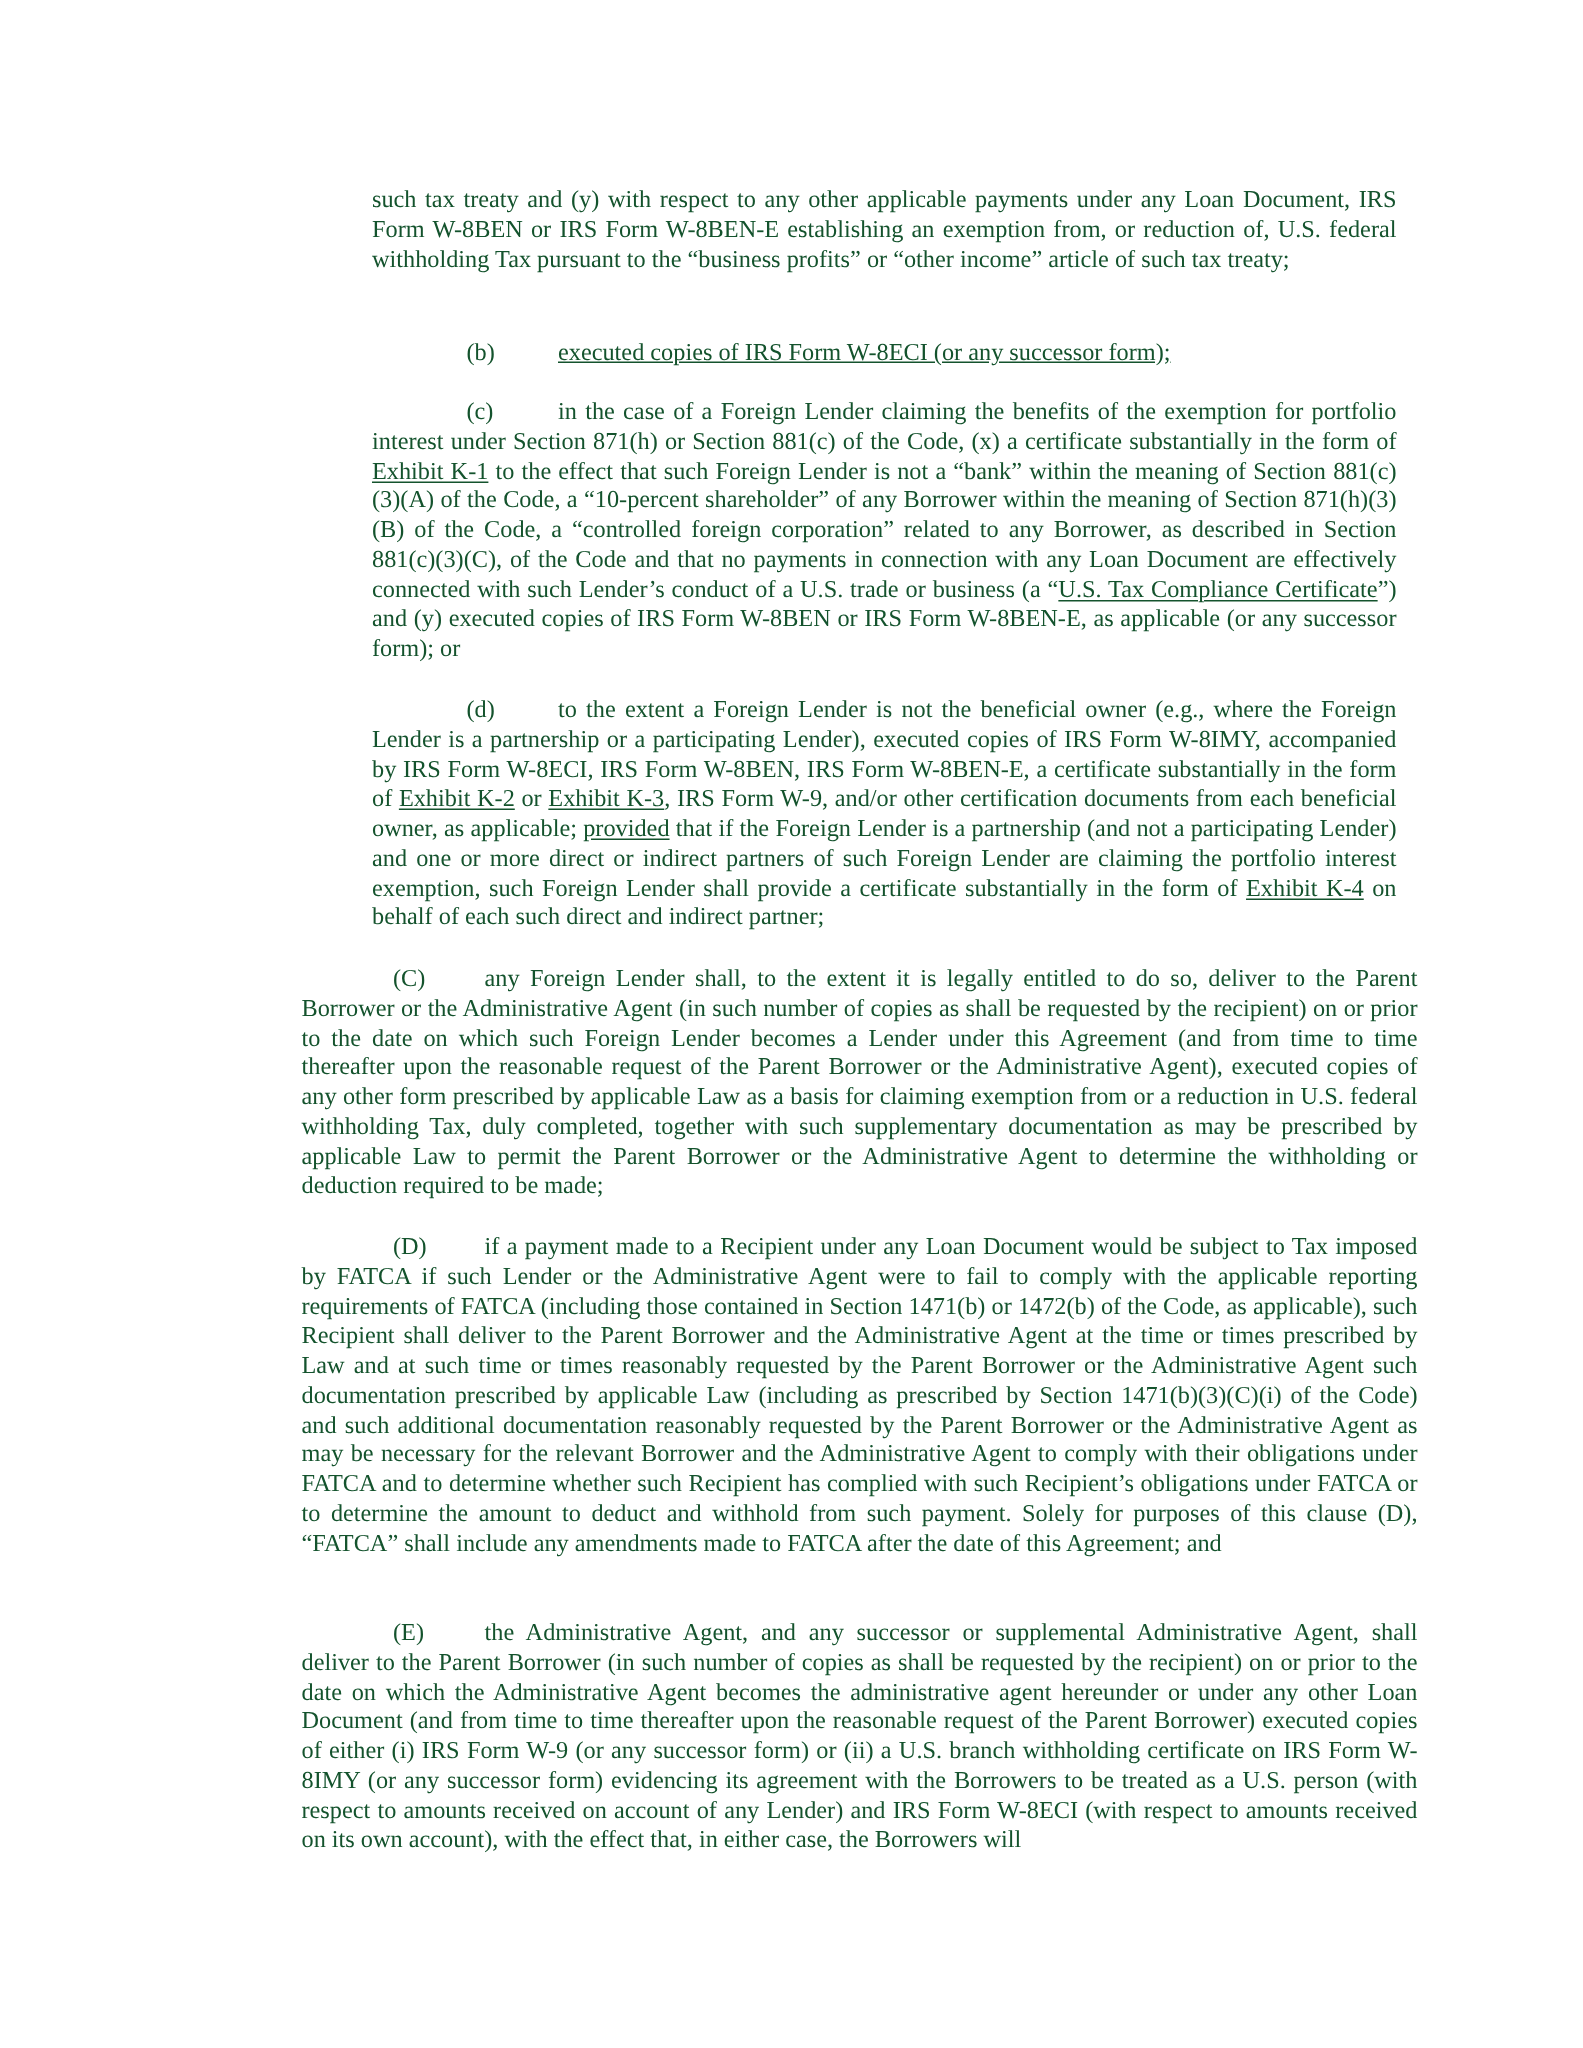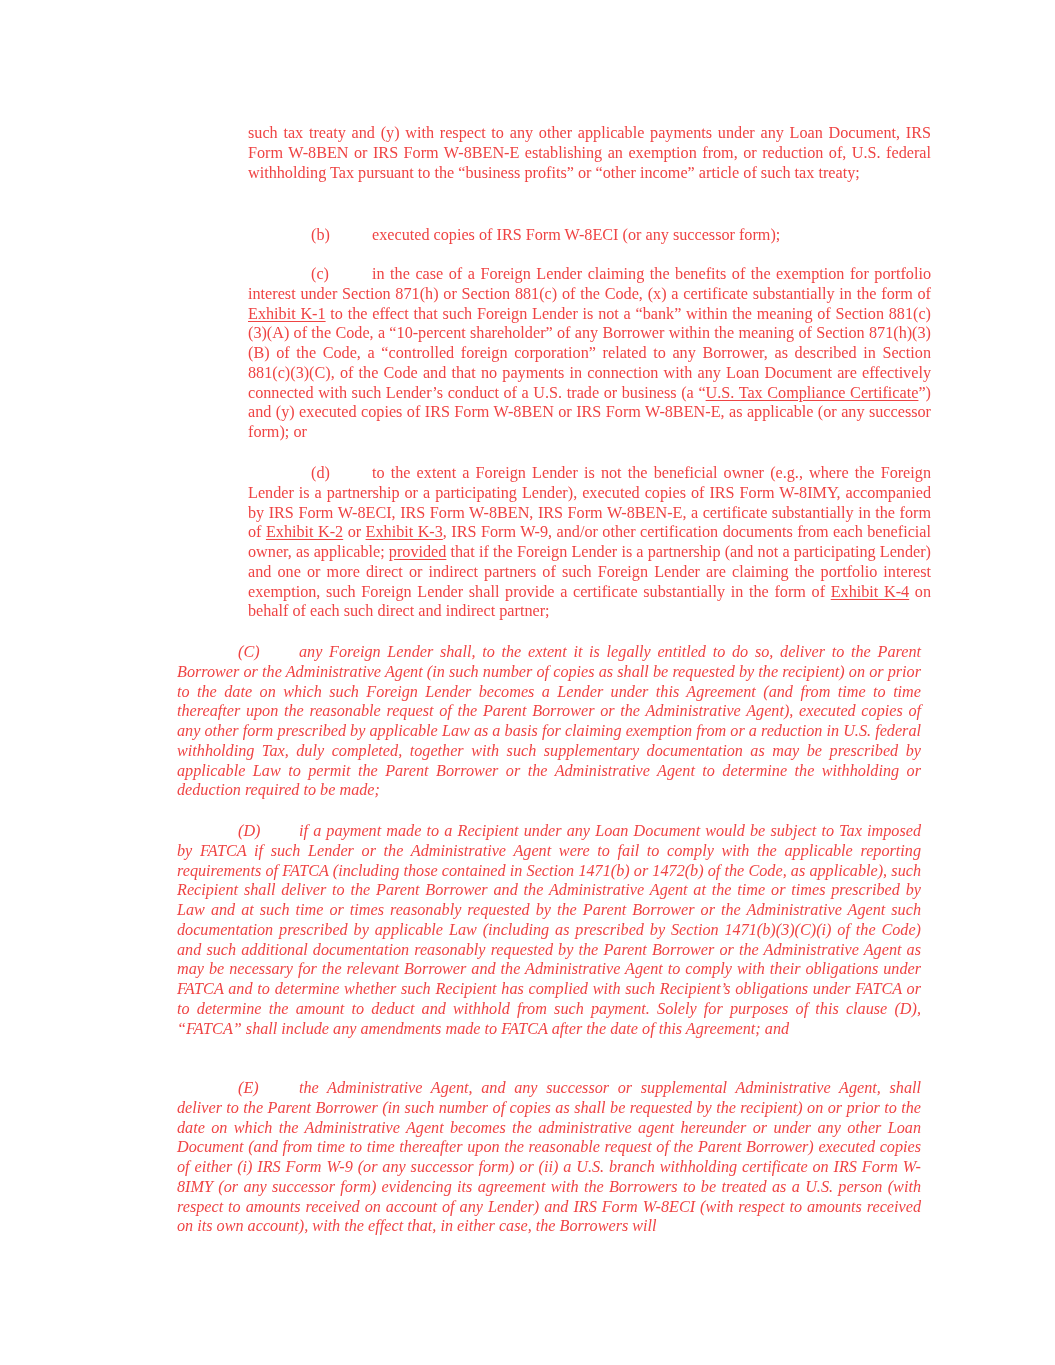--- a/index.html
+++ b/index.html
@@ -1,26 +1,26 @@
 <!DOCTYPE html>
 <html><head>
 <meta charset="utf-8">
 <style>
   html, body { margin: 0; padding: 0; background: #ffffff; }
   body { width: 1055px; height: 1365px; position: relative; overflow: hidden; }
   .page {
     position: absolute; left: 0; top: 0; width: 1055px; height: 1365px;
-    background: #ffffff; color: #ef4444;
+    background: #ffffff; color: #14532d;
     font-family: "Liberation Serif", "DejaVu Serif", serif;
     font-size: 16.2px; line-height: 19.75px;
   }
   .para { position: absolute; text-align: justify; margin: 0; }
   .para.indented { left: 248px; width: 683px; }
-  .para.full { left: 177px; width: 744px; font-style: italic; }
-  .sub-indent { padding-left: 63px; }
+  .para.full { left: 201px; width: 744px; }
+  .sub-indent { padding-left: 63px; text-decoration: underline; }
   .sub-label { display: inline-block; width: 61px; }
   .u { text-decoration: underline; text-underline-offset: 2px; }
   .i { }
 </style>
 </head>
 <body>
 
 <div class="page">
 
   <p class="para indented" style="top:124px;">

